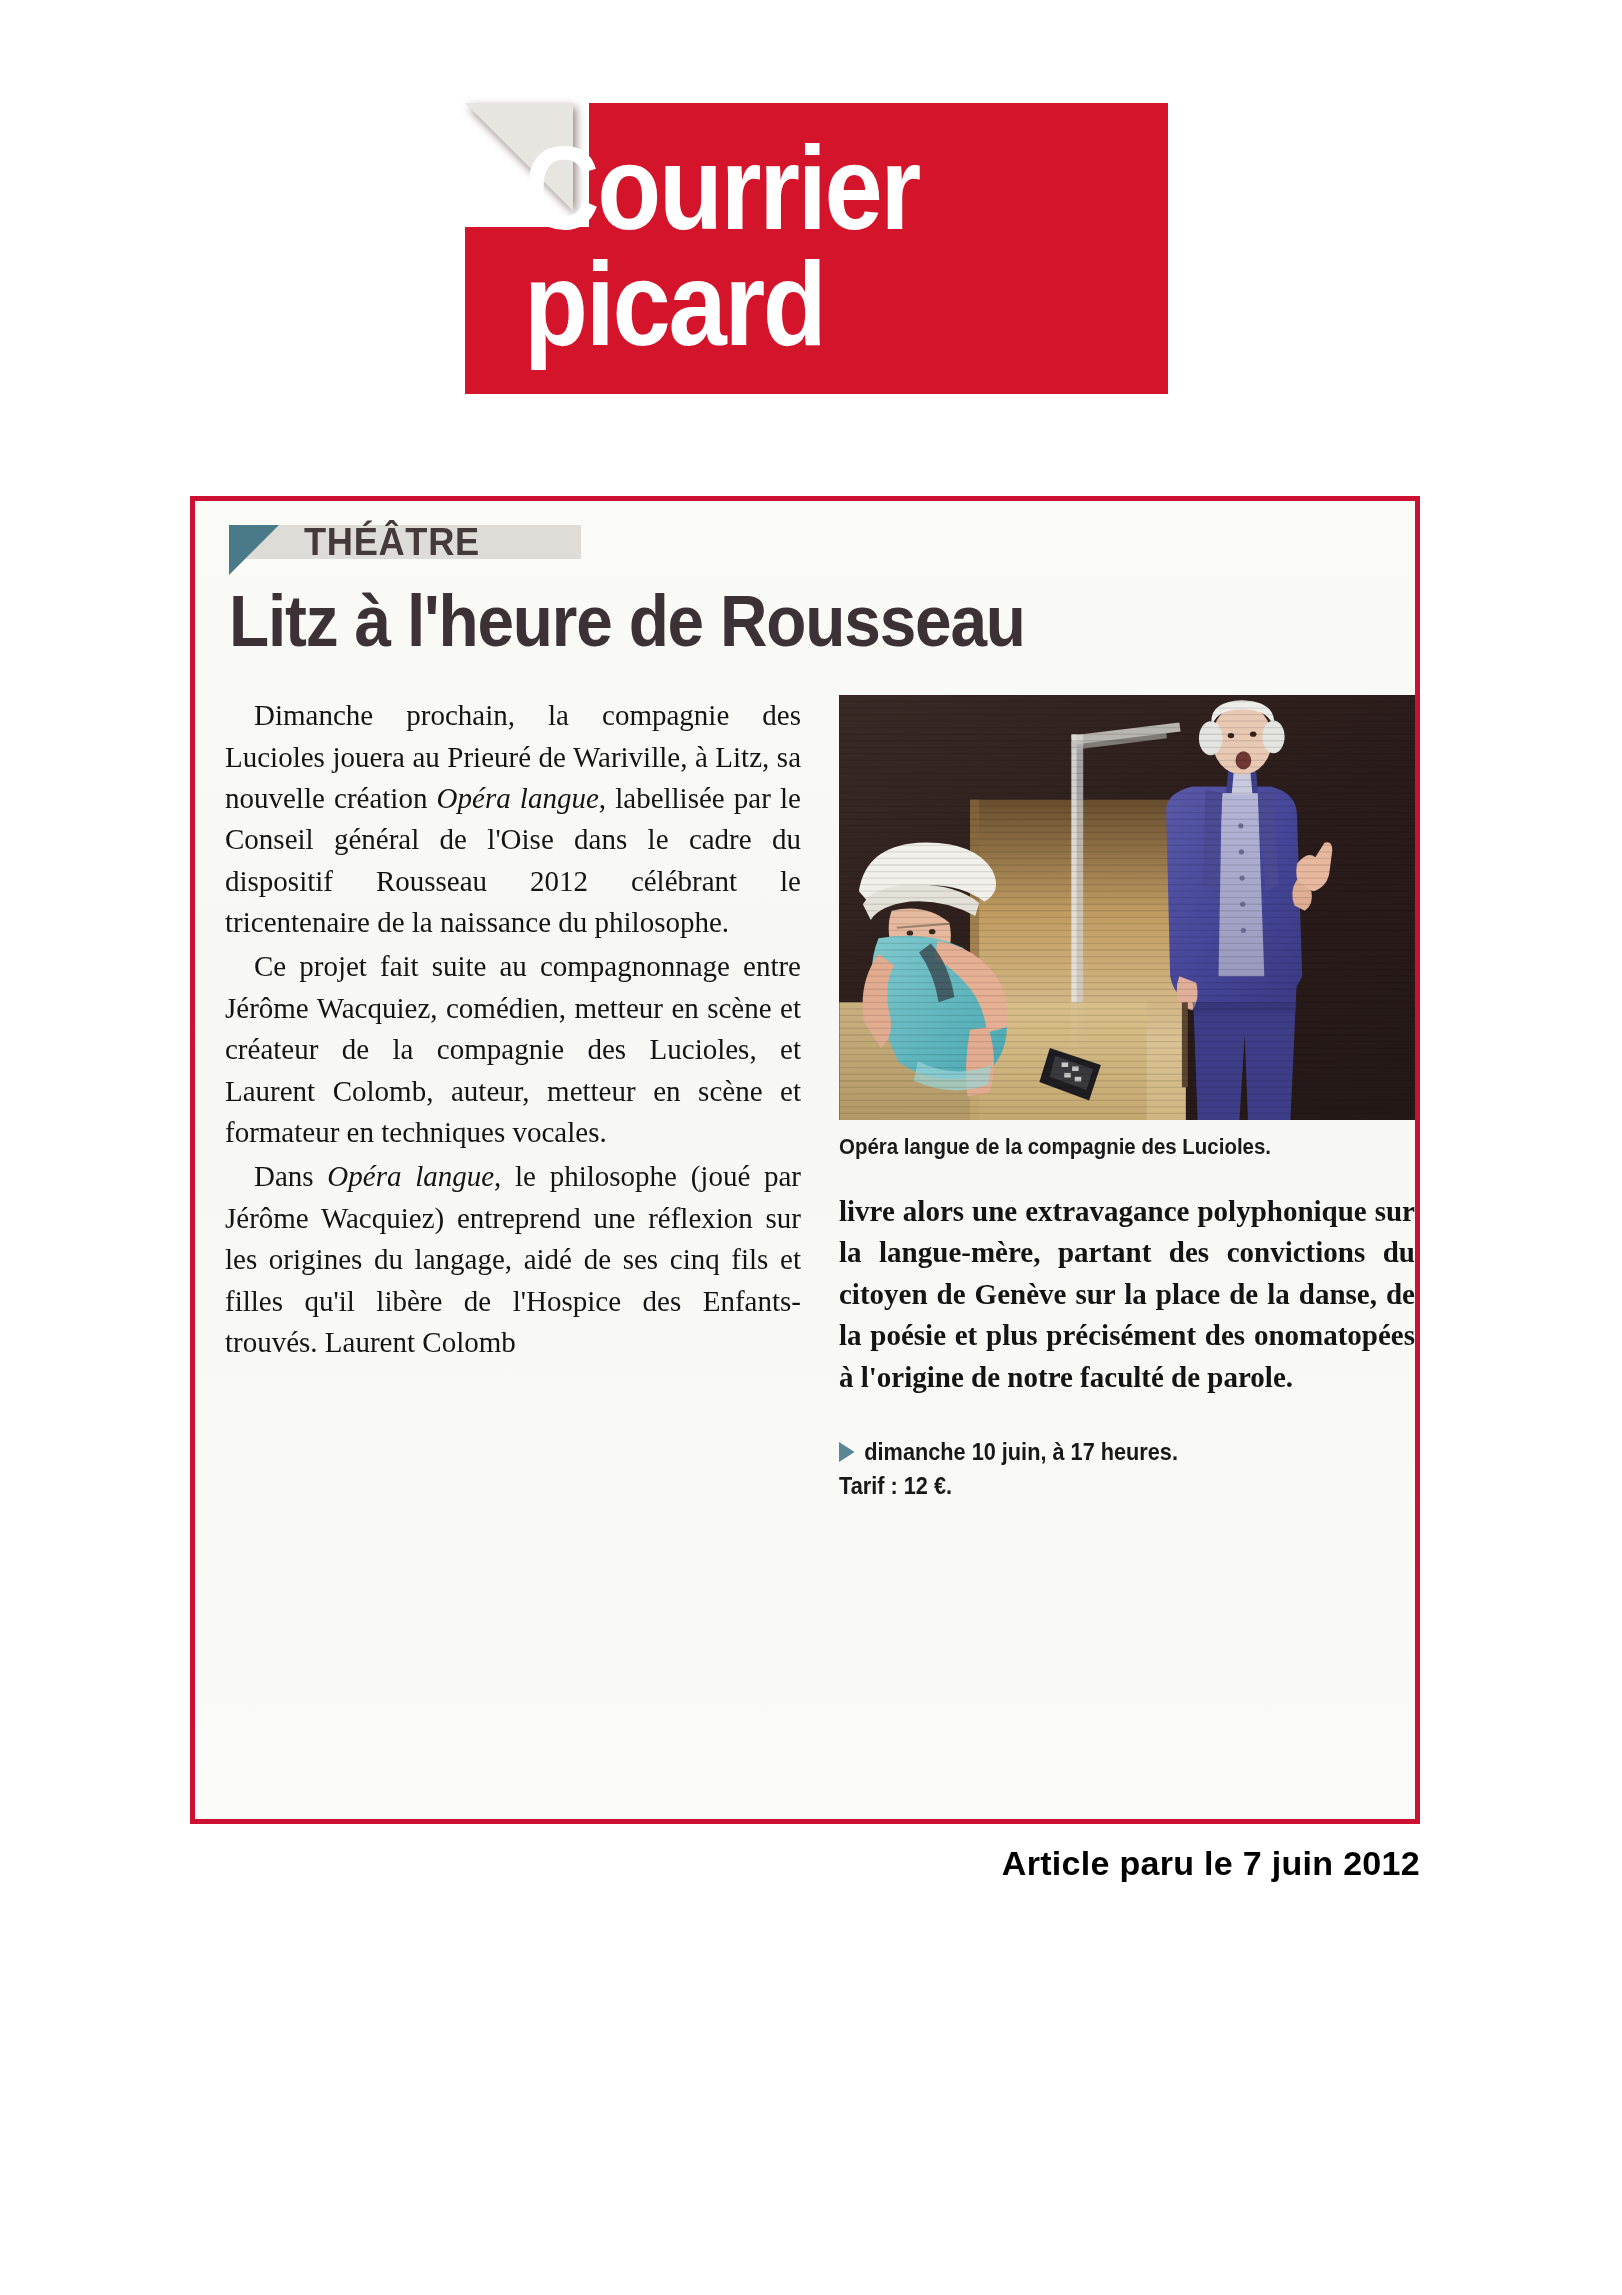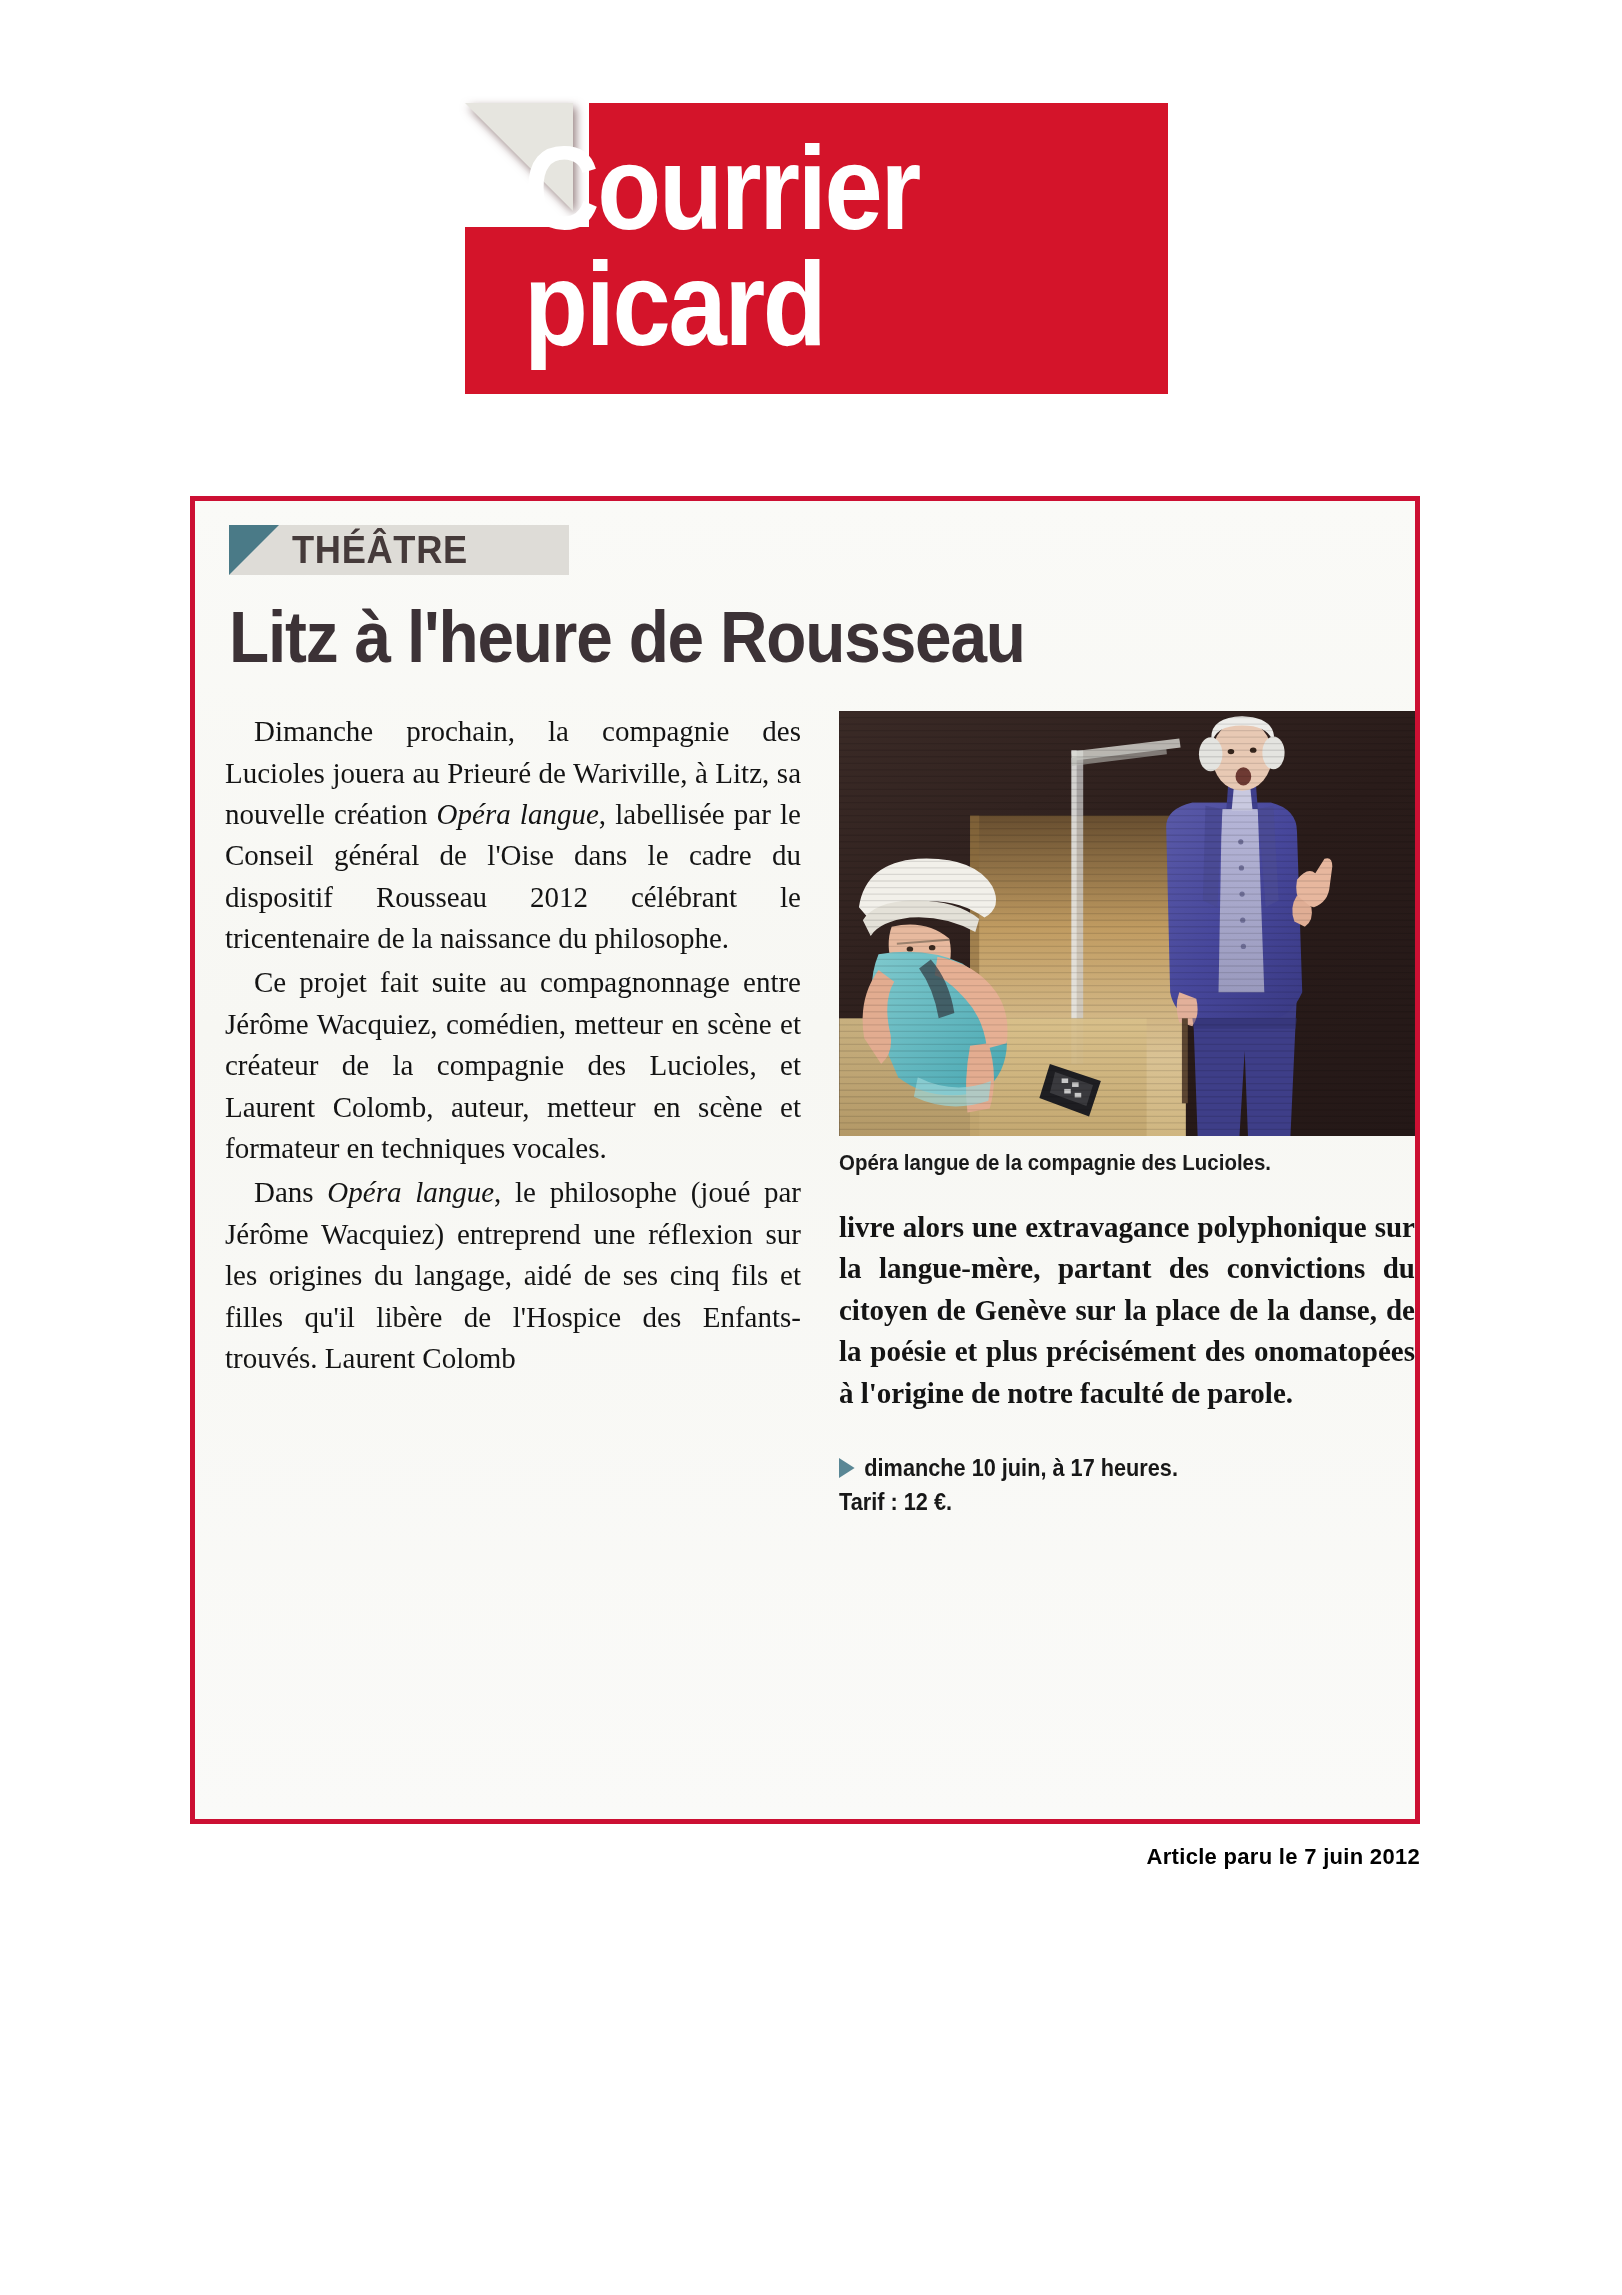--- a/index.html
+++ b/index.html
@@ -87,25 +87,26 @@
     inset: 0;
     padding: 23.6px 30px 0 30px;
     background:
       linear-gradient(180deg, #FAFAF7 0%, #F7F7F3 40%, #FAFAF8 100%);
   }
 
   
   .rubric {
     position: relative;
     width: 340px;
-    height: 50px;
+    height: 34px;
     background: #DEDCD7;
     display: flex;
     align-items: center;
     margin-left: 3.9px;
+    padding-left: 12px;
   }
   .rubric-triangle {
     position: absolute;
     left: 0;
     top: 0;
     width: 0;
     height: 0;
     border-top: 50px solid #4A7A87;
     border-right: 50px solid transparent;
   }
@@ -217,21 +218,21 @@
     flex: 0 0 auto;
   }
 
   
   .attribution {
     position: absolute;
     right: 203px;
     top: 1844px;
     font-family: "Liberation Sans", sans-serif;
     font-weight: bold;
-    font-size: 22px;
+    font-size: 34px;
     color: #000000;
     letter-spacing: 0.3px;
     white-space: nowrap;
     margin-left: 23px;
   }
 </style>
 </head>
 <body>
 
 <div class="masthead">

